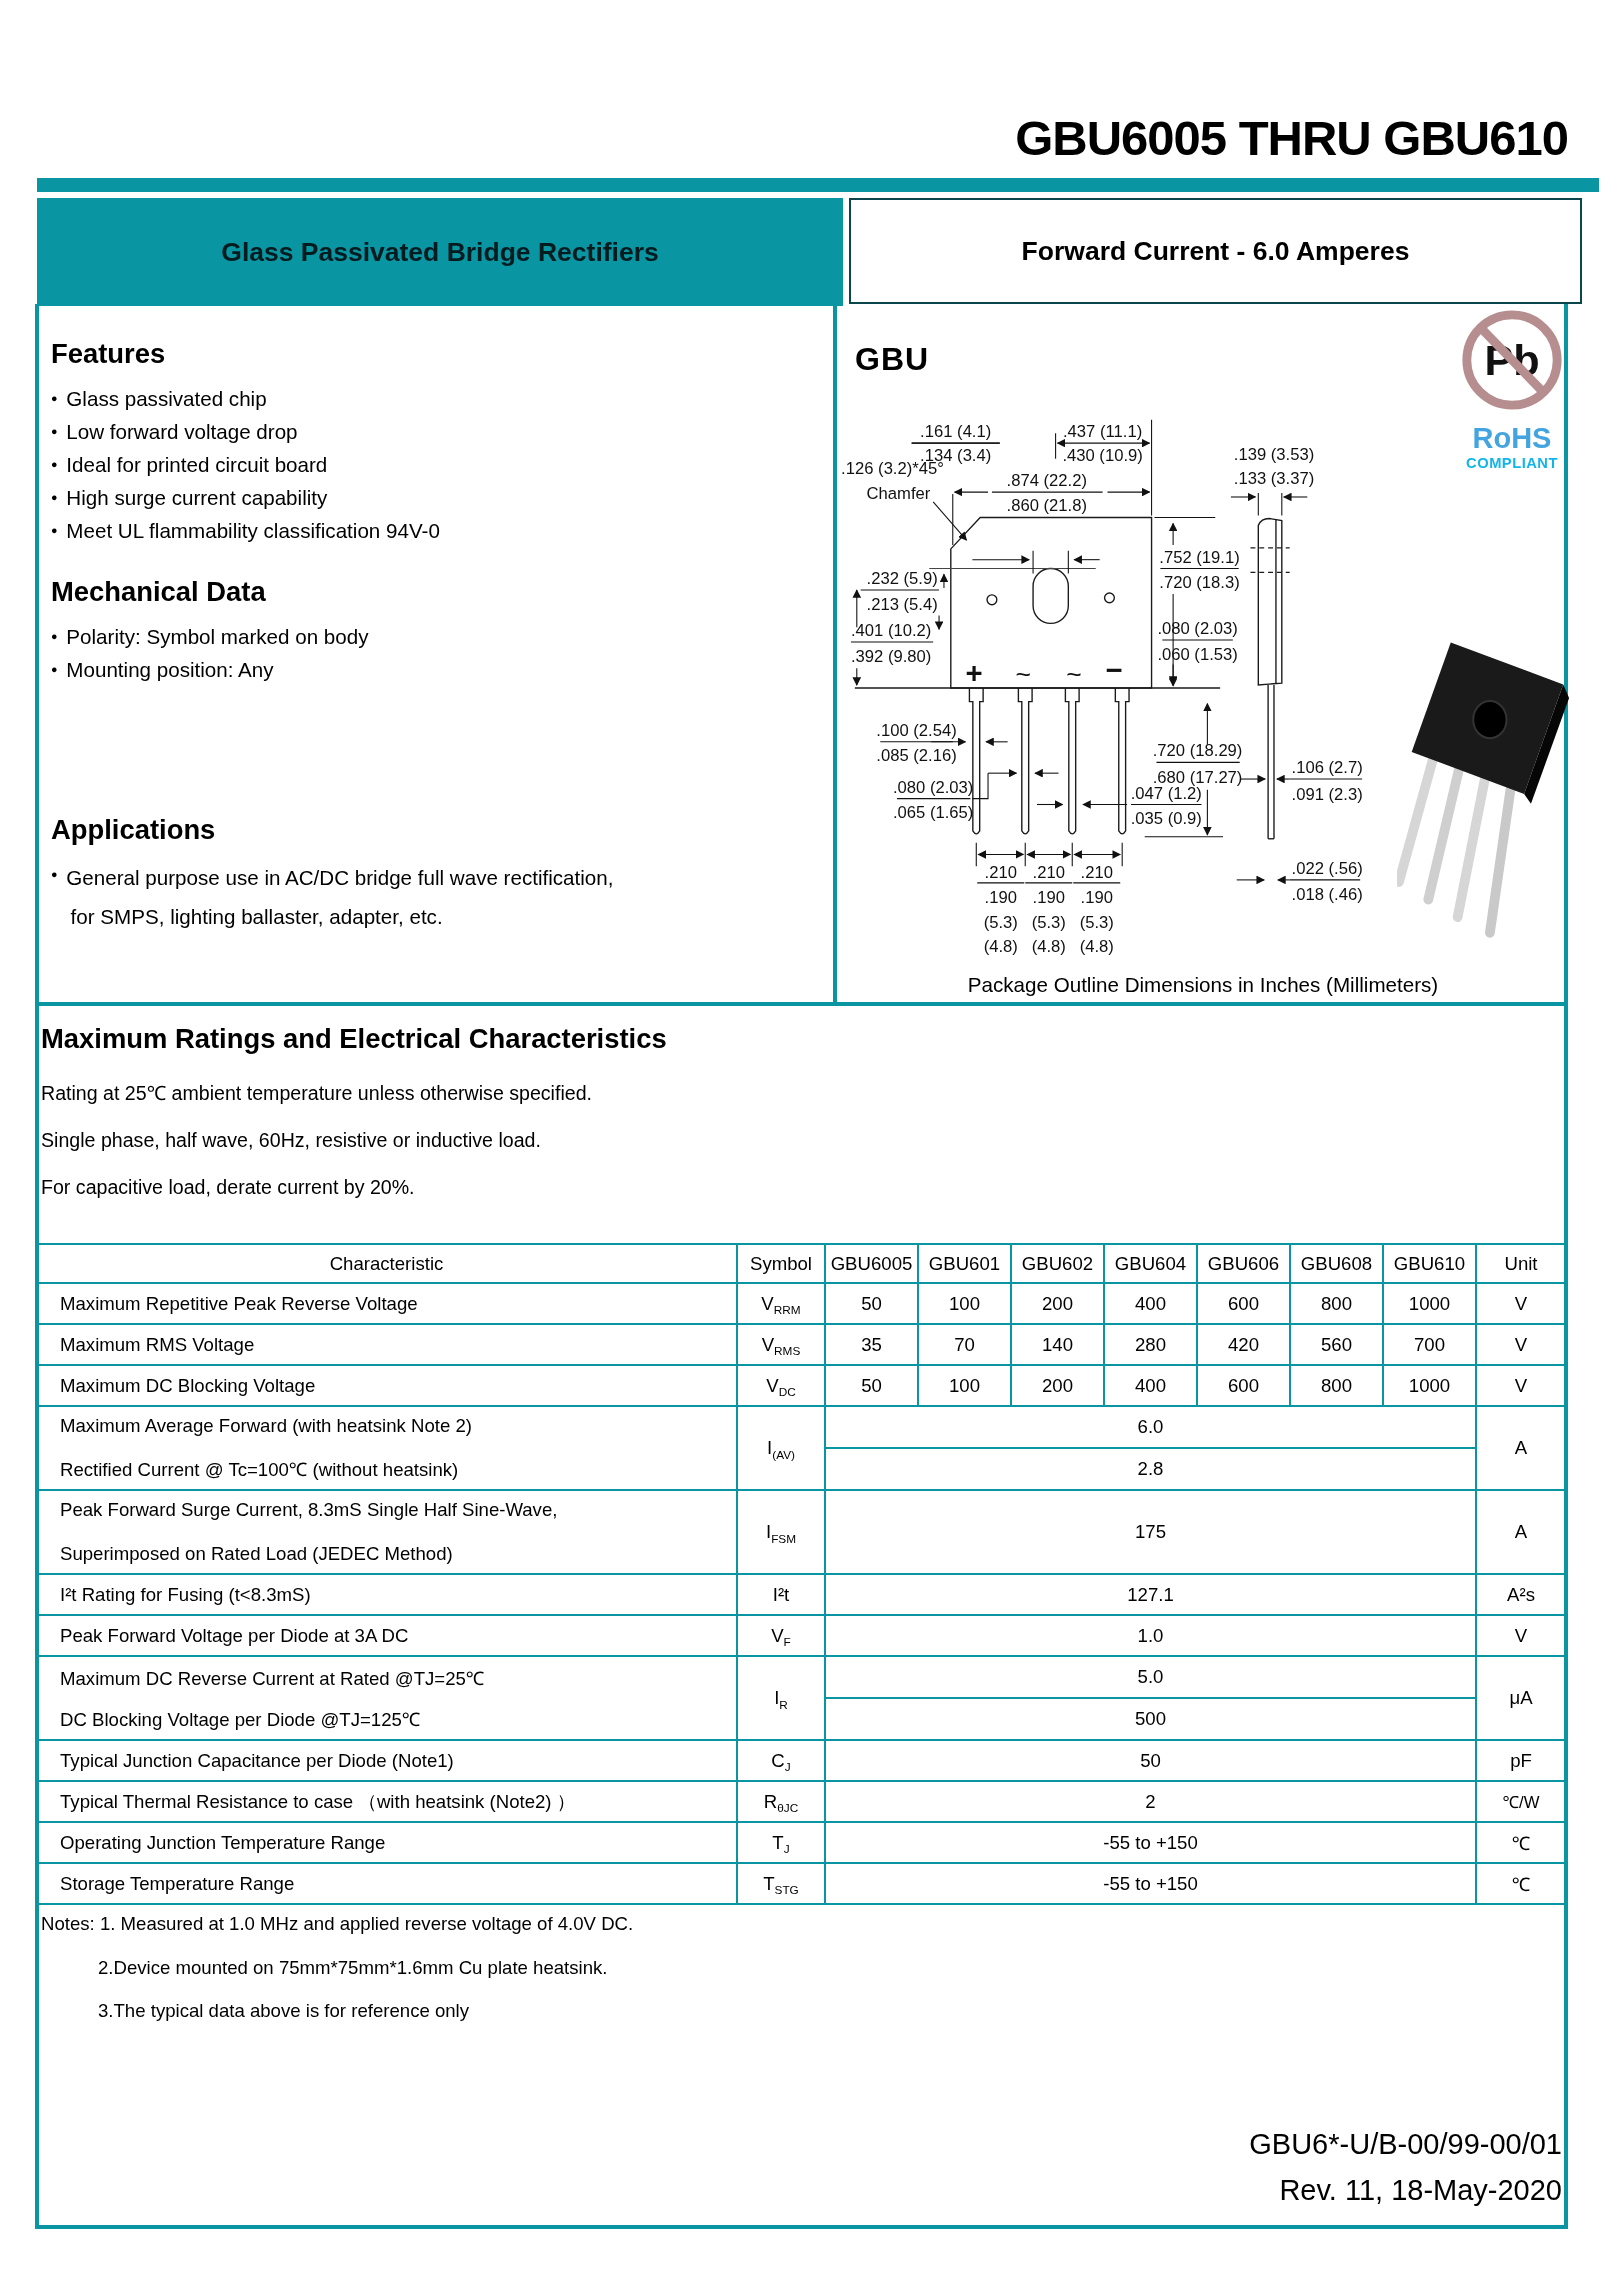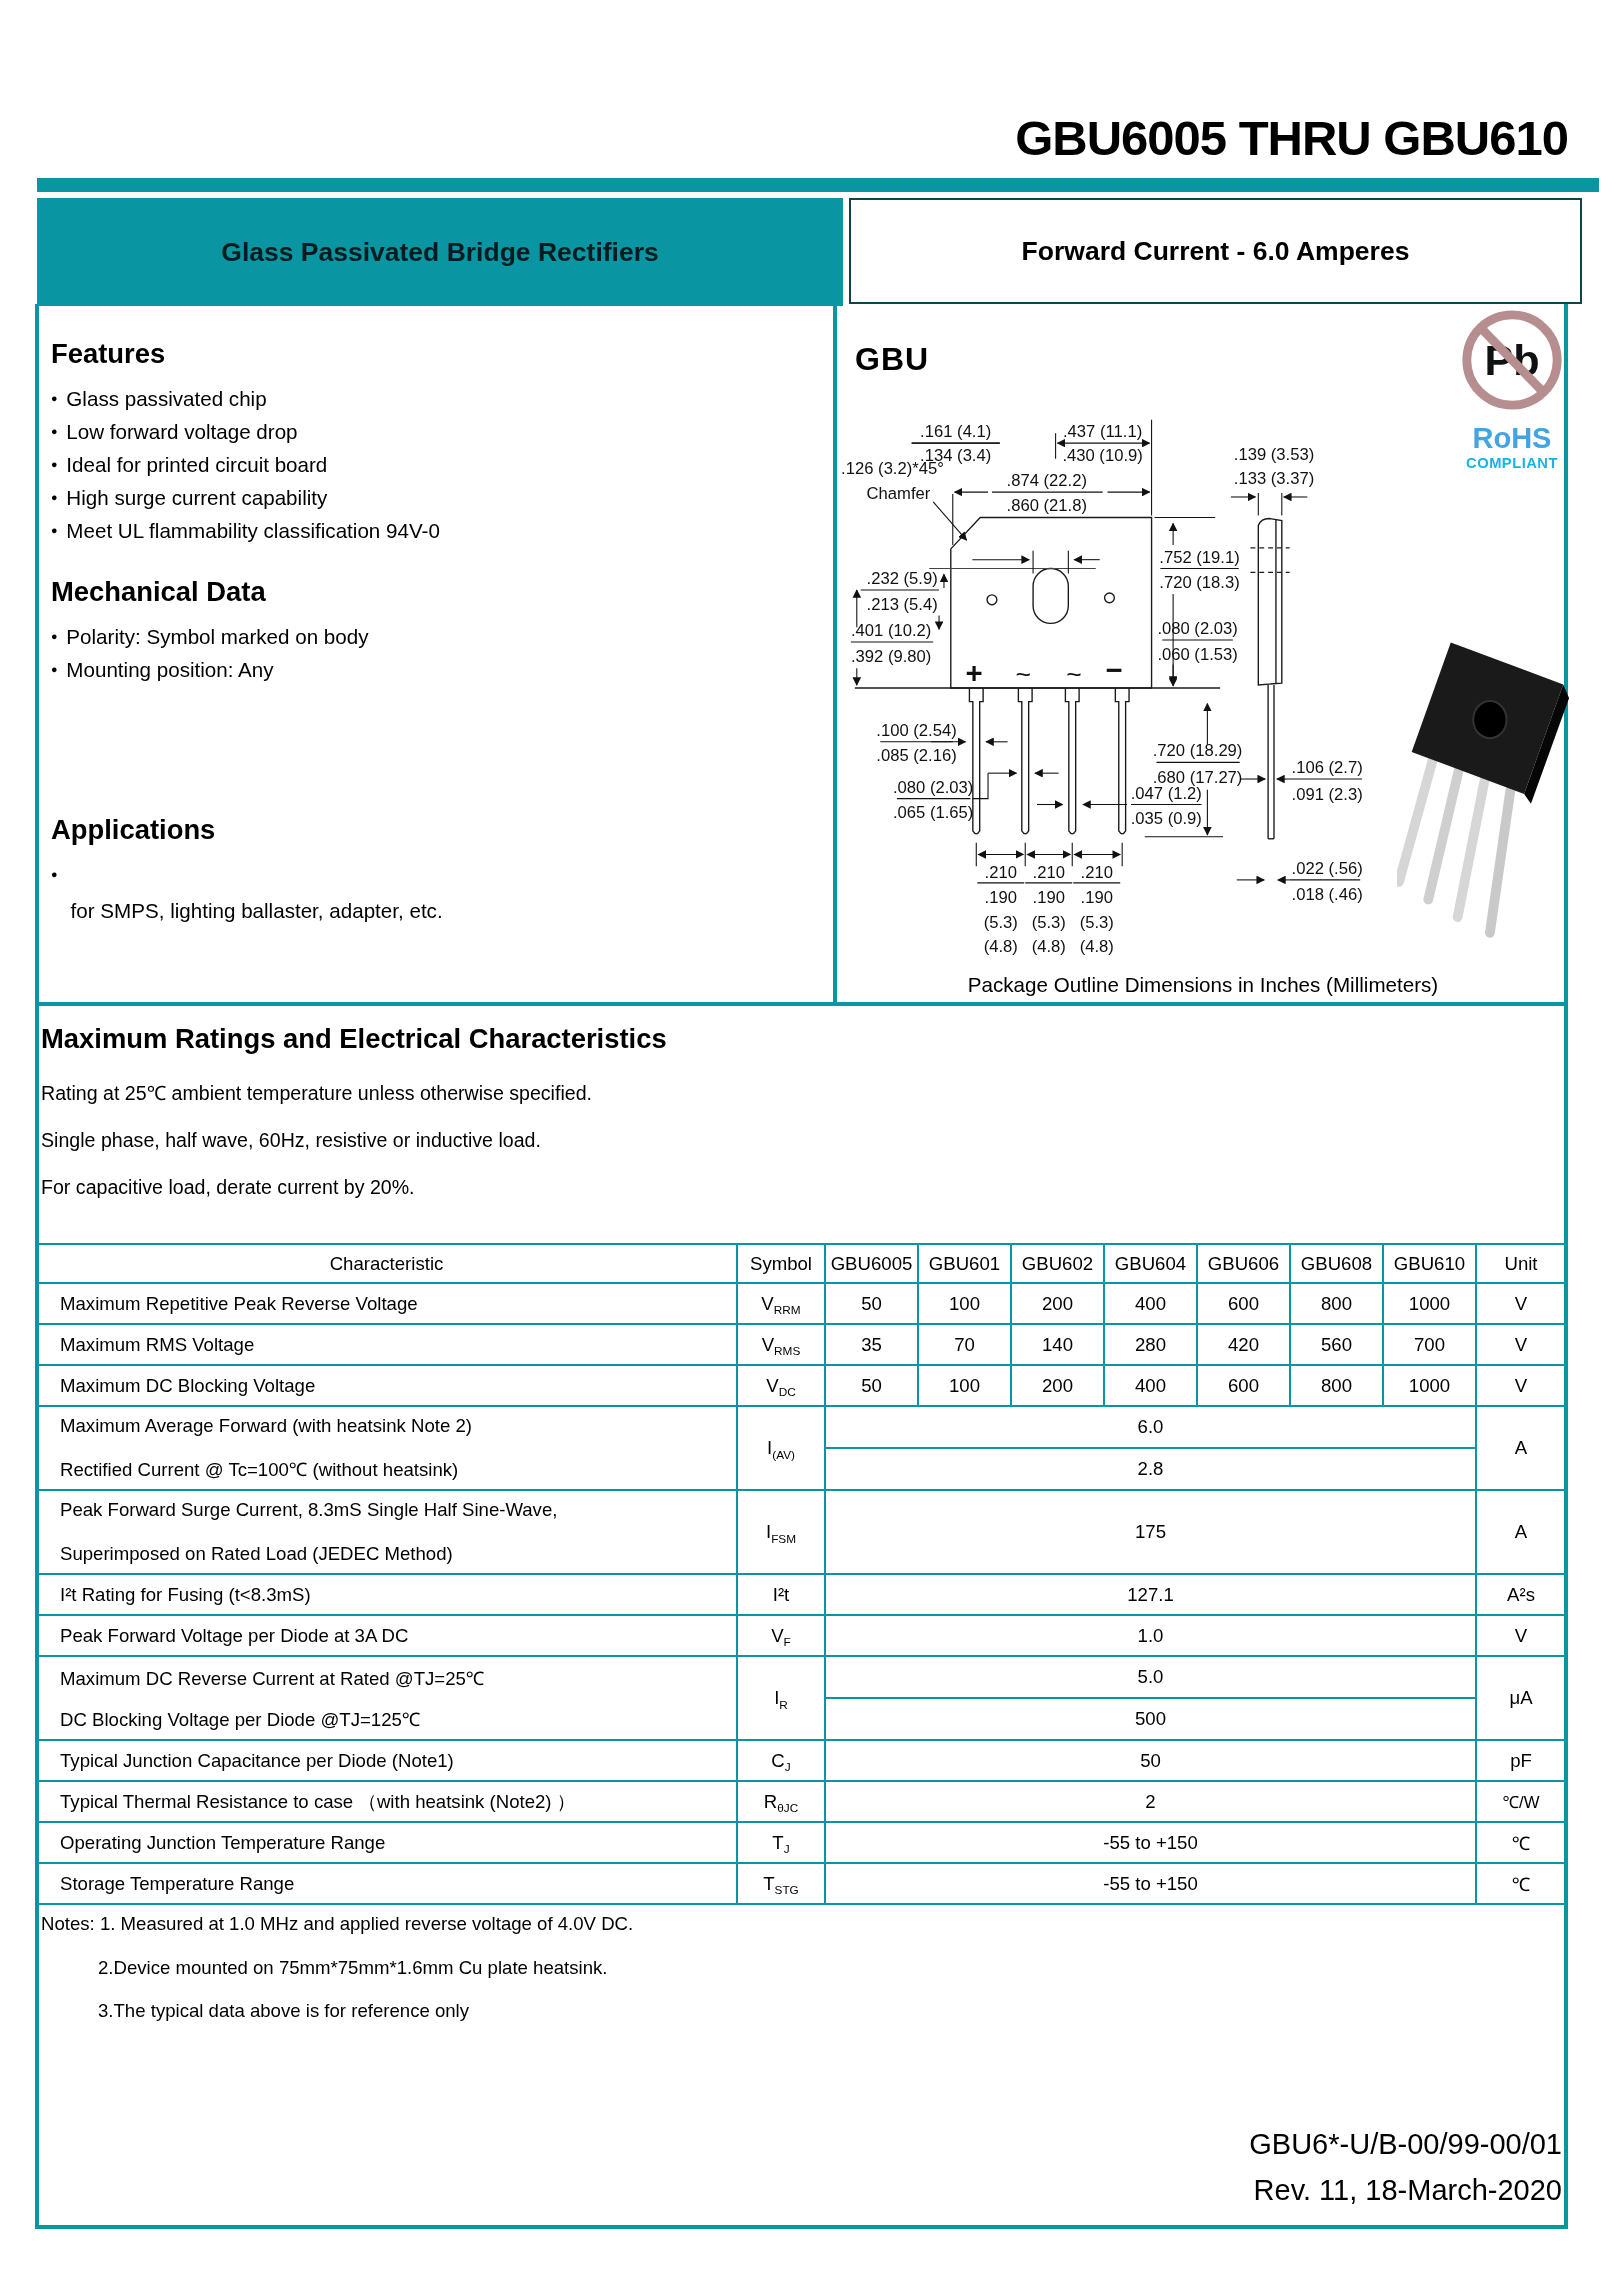--- a/index.html
+++ b/index.html
@@ -93,20 +93,21 @@
     <div class="b-item">
         <span class="dot">●</span>
         <span>Mounting position: Any</span>
       </div>
   </div>
 
   <div class="abs apps" style="left:51px;top:814px;width:774px;">
     <div class="sec-h">Applications</div>
     <div class="b-item">
         <span class="dot">●</span>
+        <span>General purpose use in AC/DC bridge full wave rectification,</span>
       </div>
     <div class="ind">for SMPS, lighting ballaster, adapter, etc.</div>
   </div>
 
   <div class="abs gbu-label">GBU</div>
   <div class="abs caption">Package Outline Dimensions in Inches (Millimeters)</div>
 
   <div class="abs rohs-box">
     <svg width="110" height="112" viewBox="0 0 112 114">
       <text x="56" y="72" text-anchor="middle" font-size="44" font-weight="bold" fill="#2b50c4">Pb</text>
@@ -416,17 +417,17 @@
   </table>
 
   <div class="abs notes">
     <div>Notes: 1. Measured at 1.0 MHz and applied reverse voltage of 4.0V DC.</div>
     <div class="n-ind">2.Device mounted on 75mm*75mm*1.6mm Cu plate heatsink.</div>
     <div class="n-ind">3.The typical data above is for reference only</div>
   </div>
 
   <div class="abs footer">
     <div>GBU6*-U/B-00/99-00/01</div>
-    <div>Rev. 11, 18-March-2020</div>
+    <div>Rev. 11, 18-May-2020</div>
   </div>
 
 </div>
 
 
 </body></html>

